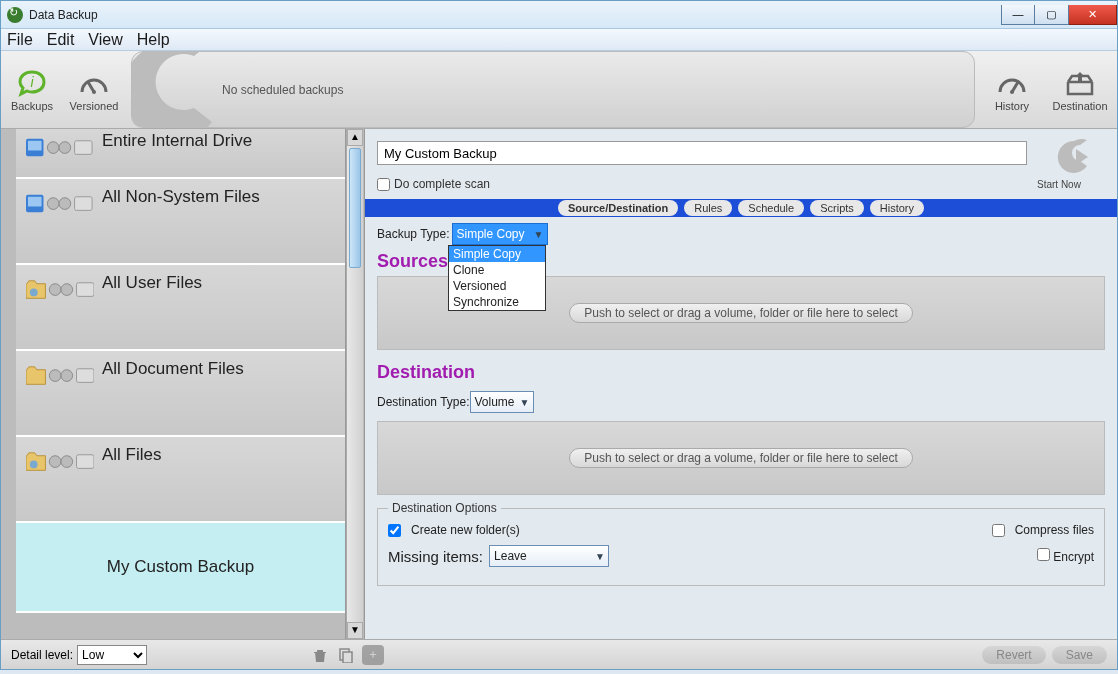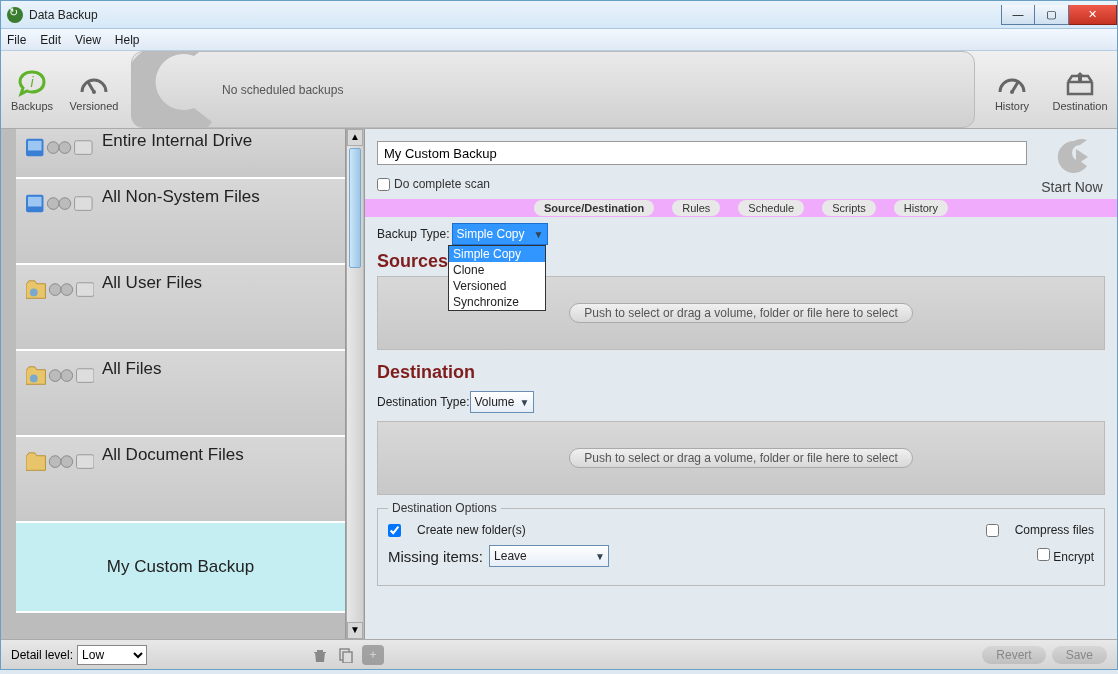--- a/index.html
+++ b/index.html
@@ -9,21 +9,21 @@
 .window { width: 1118px; height: 670px; border: 1px solid #6a9fc5; background: #fff; display: flex; flex-direction: column; }
 .titlebar { height: 28px; background: linear-gradient(#eaf3fb,#d6e8f7); display: flex; align-items: center; border-bottom: 1px solid #a9c6e0; }
 .titlebar .app-icon { width: 16px; height: 16px; margin: 0 6px; background: #3a7d2f; border-radius: 50%; position: relative; }
 .titlebar .app-icon::after { content:"↻"; color:#fff; font-size:11px; position:absolute; left:2px; top:-1px; }
 .titlebar .title { flex:1; font-size: 12px; color:#222; }
 .winbtns { display:flex; }
 .winbtn { width: 34px; height: 20px; border: 1px solid #5a7da0; border-top: none; background: linear-gradient(#f2f7fc,#cfe0f0); text-align:center; font-size:11px; line-height:18px; cursor:pointer; }
 .winbtn.close { width: 48px; background: linear-gradient(#ef5a4a,#c63222); color:#fff; border-color:#8a1f14; }
 .winbtn + .winbtn { border-left:none; }
 
-.menubar { height: 22px; background: linear-gradient(#f3f8fe,#dfe9f5); border-bottom: 1px solid #b8cce0; display:flex; align-items:center; padding: 0 6px; font-size: 12px; }
+.menubar { height: 22px; background: linear-gradient(#f3f8fe,#dfe9f5); border-bottom: 1px solid #b8cce0; display:flex; align-items:center; padding: 0 6px; font-size: 16px; }
 .menubar span { margin-right: 14px; cursor:pointer; color:#1a1a1a; }
 
 
 .toolstrip { height: 78px; background: linear-gradient(#f0f0f0,#d9d9d9); border-bottom: 1px solid #aaa; display:flex; align-items:stretch; }
 .toolbtn { width: 62px; display:flex; flex-direction:column; align-items:center; justify-content:center; font-size:11px; color:#444; cursor:pointer; }
 .toolbtn svg { width: 32px; height: 32px; }
 .toolstrip .status-panel { flex:1; margin: 0 6px; background: linear-gradient(#eaeaea,#d0d0d0); border:1px solid #bbb; border-radius:12px; display:flex; align-items:center; padding-left: 90px; color:#555; font-size:12px; position:relative; overflow:hidden; }
 .status-panel .big-c { position:absolute; left:-20px; top:-20px; width:120px; height:120px; }
 .toolstrip .right-tools { display:flex; }
 
@@ -40,52 +40,52 @@
 
 .vscroll { width: 17px; background: linear-gradient(90deg,#e8e8e8,#d0d0d0); border-left:1px solid #aaa; display:flex; flex-direction:column; }
 .vscroll .arrow { height:17px; background:#d8d8d8; border:1px solid #aaa; font-size:10px; text-align:center; line-height:14px; cursor:pointer; }
 .vscroll .thumb { flex:0 0 120px; margin:2px; background: linear-gradient(90deg,#cde6f7,#9bc6e8); border:1px solid #7aa9cf; border-radius:2px; cursor:pointer; }
 .vscroll .track { flex:1; }
 
 
 .right { flex:1; display:flex; flex-direction:column; background:#e2e9ef; position:relative; }
 .name-row { padding: 12px 90px 4px 12px; }
 .name-input { width: 650px; height: 24px; border:1px solid #999; padding: 2px 6px; font-size:13px; background:#fff; }
-.start-now { position:absolute; right:10px; top:8px; width:70px; text-align:center; font-size:14px; color:#444; cursor:pointer; }
+.start-now { position:absolute; right:10px; top:8px; width:70px; font-size:10px; color:#444; cursor:pointer; }
 .start-now svg { width:40px; height:40px; display:block; margin:0 auto 2px; }
 
 .scan-row { padding: 8px 12px; font-size:12px; color:#333; display:flex; align-items:center; }
 .scan-row input { margin-right:4px; }
 
-.tabbar { height: 18px; background: #f0abfc; display:flex; align-items:center; justify-content:center; gap:18px; }
+.tabbar { height: 18px; background: #1d4ed8; display:flex; align-items:center; justify-content:center; gap:6px; }
 .tab { background:#e8e8e8; border-radius:9px; padding: 0 10px; font-size:11px; color:#333; height:16px; line-height:16px; cursor:pointer; }
 .tab.active { font-weight:bold; }
 
 .form-area { flex:1; overflow:hidden; padding: 6px 12px 0 12px; font-size:12px; color:#222; }
 .row-bt { display:flex; align-items:center; margin-bottom:4px; position:relative; }
 .row-bt label { margin-right:2px; }
 .select-box { width: 96px; height: 22px; border:1px solid #6a8db3; background: linear-gradient(#fff,#e6eef7); font-size:12px; padding-left:4px; display:flex; align-items:center; justify-content:space-between; cursor:pointer; }
 .select-box.d2 { width: 64px; }
 .select-box.d3 { width: 120px; }
 .select-box .arrow-dn { width:16px; text-align:center; color:#345; font-size:10px; }
 .select-box.hl { background:#3196ff; color:#fff; border-color:#1a6fd0; }
 
 .dropdown { position:absolute; left:432px; top: 22px; width: 98px; background:#fff; border:1px solid #333; z-index:10; }
 .dropdown div { padding: 1px 4px; font-size:12px; cursor:pointer; }
 .dropdown div.sel { background:#3196ff; color:#fff; }
 
-h3.sec { font-size: 18px; font-weight:bold; margin: 6px 0 4px 0; color:#7f1d1d; }
+h3.sec { font-size: 18px; font-weight:bold; margin: 6px 0 4px 0; color:#a21caf; }
 .drop-zone { height: 74px; background: linear-gradient(#d8d8d8,#c8c8c8); border:1px solid #bbb; display:flex; align-items:center; justify-content:center; }
 .drop-btn { background: linear-gradient(#f0f0f0,#d8d8d8); border:1px solid #aaa; border-radius:10px; padding: 2px 14px; font-size:12px; color:#555; cursor:pointer; }
 
 .dest-row { display:flex; align-items:center; margin: 8px 0; }
 fieldset.opts { border:1px solid #bbb; padding: 8px 10px 18px 10px; margin-top:6px; }
 fieldset.opts legend { font-size:12px; color:#333; padding:0 4px; }
 .opts-row { display:flex; align-items:center; justify-content:space-between; font-size:12px; margin-bottom:8px; }
-.opts-row label { display:flex; align-items:center; gap:16px; }
+.opts-row label { display:flex; align-items:center; gap:10px; }
 .missing-row { display:flex; align-items:center; gap:6px; font-size:15px; justify-content:space-between; }
 
 
 .bottombar { height: 30px; border-top:1px solid #aaa; background: linear-gradient(#e8e8e8,#d4d4d4); display:flex; align-items:center; padding: 0 10px; font-size:12px; }
 .bottombar .lvl-select { width:70px; height:20px; border:1px solid #888; background:#fff; margin-left:4px; font-size:12px; }
 .bottombar .spacer { flex:1; }
 .bb-icon { width:20px; height:20px; margin:0 3px; cursor:pointer; opacity:.7; display:inline-flex; align-items:center; justify-content:center; }
 .pill { background: linear-gradient(#d6d6d6,#bfbfbf); color:#888; border-radius:10px; padding:2px 14px; font-size:12px; margin-left:6px; cursor:pointer; }
 .layout-row { display:flex; flex:1; min-height:0; }
 </style>
@@ -194,39 +194,39 @@
                   <rect x="52" y="8" width="18" height="14" rx="2" fill="#ddd" stroke="#999"></rect>
                 </svg>
             </div>
             <div class="sb-label">All User Files</div>
           </div>
 
           <div class="sb-item">
             <div class="sb-icon">
               <svg viewBox="0 0 70 30">
                   <path d="M0 10l3-4h6l2 3h9v15H0z" fill="#e8c46a" stroke="#b8923a"></path>
+                  <circle cx="30" cy="15" r="6" fill="#bbb" stroke="#888"></circle>
+                  <circle cx="42" cy="15" r="6" fill="#bbb" stroke="#888"></circle>
+                  <rect x="52" y="8" width="18" height="14" rx="2" fill="#ddd" stroke="#999"></rect>
+                </svg>
+            </div>
+            <div class="sb-label">All Document Files</div>
+          </div>
+
+          <div class="sb-item">
+            <div class="sb-icon">
+              <svg viewBox="0 0 70 30">
+                  <path d="M0 10l3-4h6l2 3h9v15H0z" fill="#e8c46a" stroke="#b8923a"></path>
                   <circle cx="8" cy="18" r="4" fill="#7aa9cf"></circle>
                   <circle cx="30" cy="15" r="6" fill="#bbb" stroke="#888"></circle>
                   <circle cx="42" cy="15" r="6" fill="#bbb" stroke="#888"></circle>
                   <rect x="52" y="8" width="18" height="14" rx="2" fill="#ddd" stroke="#999"></rect>
                 </svg>
             </div>
             <div class="sb-label">All Files</div>
-          </div>
-
-          <div class="sb-item">
-            <div class="sb-icon">
-              <svg viewBox="0 0 70 30">
-                  <path d="M0 10l3-4h6l2 3h9v15H0z" fill="#e8c46a" stroke="#b8923a"></path>
-                  <circle cx="30" cy="15" r="6" fill="#bbb" stroke="#888"></circle>
-                  <circle cx="42" cy="15" r="6" fill="#bbb" stroke="#888"></circle>
-                  <rect x="52" y="8" width="18" height="14" rx="2" fill="#ddd" stroke="#999"></rect>
-                </svg>
-            </div>
-            <div class="sb-label">All Document Files</div>
           </div>
 
           <div class="sb-item selected">
             <div class="sb-label">My Custom Backup</div>
           </div>
 
         </div>
       </div>
       <div class="vscroll">
         <div class="arrow">▲</div>

